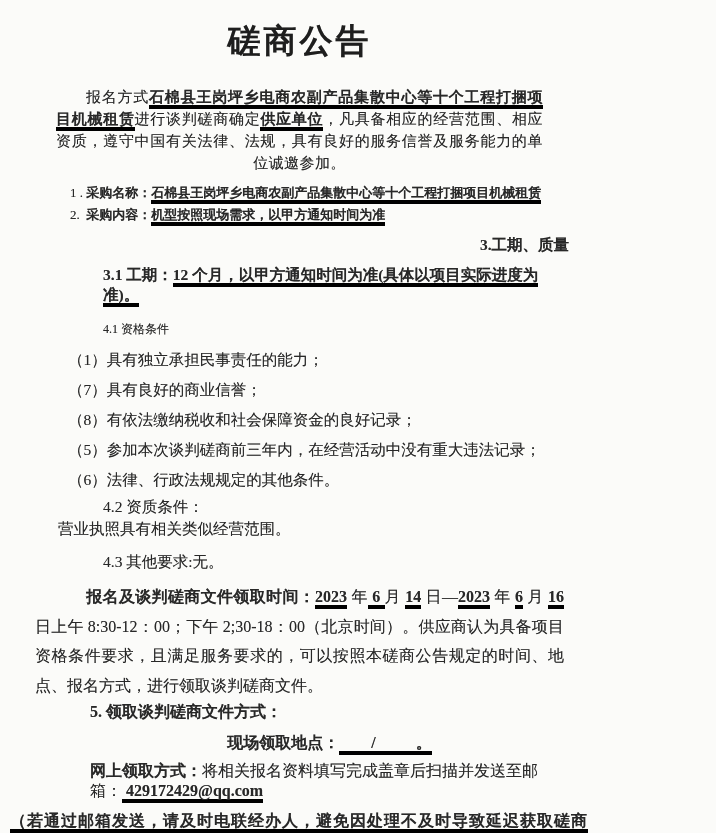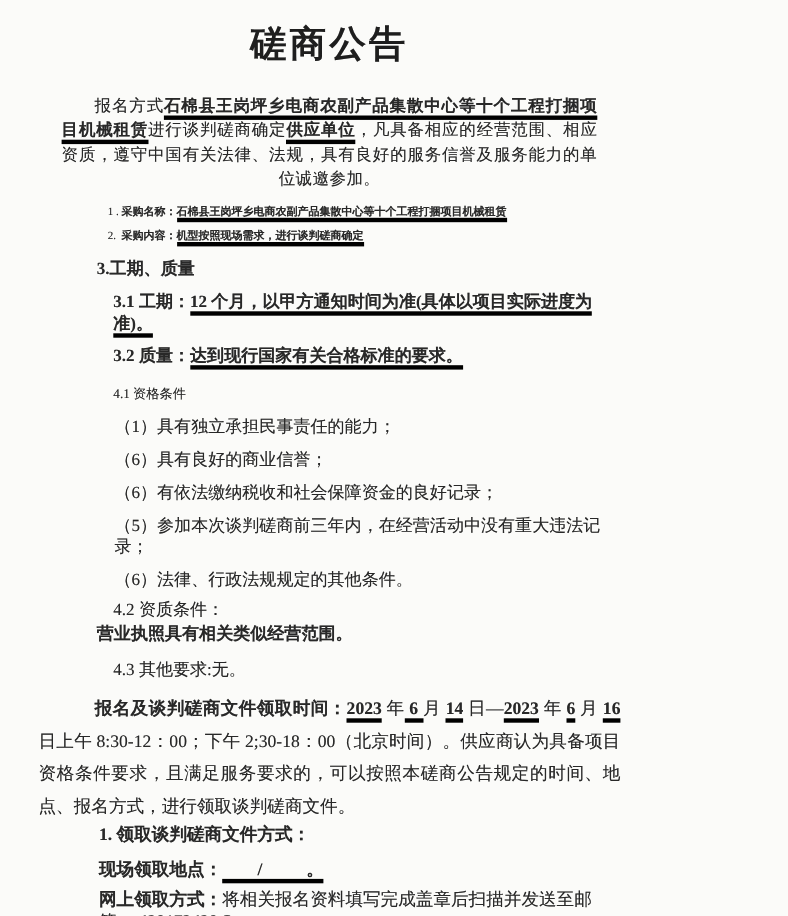--- a/index.html
+++ b/index.html
@@ -18,77 +18,76 @@
   .title {
     margin:8px 0 0 0; text-align:center;
     font-size:33px; font-weight:bold; letter-spacing:3px;
     line-height:46px; color:#1e1e1e;
   }
   .intro {
     margin:22px 26px 0 26px;
     font-size:15px; line-height:22px; letter-spacing:0.4px;
     text-align:justify; text-align-last:center; text-indent:2em;
   }
-  .li   { margin:0 0 0 68px; font-size:10px; line-height:22px; }
+  .li   { margin:0 0 0 40px; font-size:13px; line-height:22px; }
   .li1  { margin-top:8px; }
-  .h3   { margin:9px 0 0 58px;  font-size:15.5px; line-height:20px; font-weight:bold; }
+  .h3   { margin:9px 0 0 58px;  font-size:15.5px; line-height:20px; font-weight:bold;text-align:right; }
   .sub  { margin:10px 0 0 73px; font-size:15.5px; line-height:20px; }
   .sub2 { margin:9px 0 0 73px;  font-size:15.5px; line-height:20px; }
   .h4   { margin:7px 0 0 58px;  font-size:15.5px; line-height:20px; font-weight:bold; }
   .s41  { margin:14px 0 0 73px; font-size:12px; line-height:20px; }
-  .cond { margin:11px 0 0 74px; font-size:15.5px; line-height:19px; }
+  .cond { margin:11px 0 0 38px; font-size:15.5px; line-height:19px; }
   .s42  { margin:8px 0 0 73px;  font-size:15.5px; line-height:20px; }
-  .s42v { margin:2px 0 0 58px;  font-size:15.5px; line-height:20px; font-weight:bold; }
+  .s42v { margin:2px 0 0 28px;  font-size:15.5px; line-height:20px; font-weight:normal; }
   .s43  { margin:13px 0 0 73px; font-size:15.5px; line-height:20px; }
   .signup {
     margin:10px 5px 0 5px;
     font-size:16px; line-height:29.5px;
     text-align:justify; text-indent:3.2em;
   }
   .h5     { margin:2px 0 0 60px;  font-size:16px; line-height:20px; font-weight:bold; }
-  .onsite { margin:10px 0 0 60px; font-size:16px; line-height:22px; }
+  .onsite { margin:10px 0 0 60px; font-size:16px; line-height:22px;text-align:center; }
   .online { margin:7px 0 0 60px;  font-size:16px; line-height:20px; }
   .note   { margin:9px -24px 0 -20px; font-size:16px; line-height:22px; letter-spacing:1px; }
   .blank  { white-space:pre; }
 </style>
 </head>
 <body>
 
 <div class="page">
 
   <h1 class="title">磋商公告</h1>
 
   <p class="intro"><span>报名方式</span><span class="u">石棉县王岗坪乡电商农副产品集散中心等十个工程打捆项目机械租赁</span><span>进行谈判磋商确定</span><span class="u">供应单位</span><span>，凡具备相应的经营范围、相应资质，遵守中国有关法律、法规，具有良好的服务信誉及服务能力的单位诚邀参加。</span></p>
 
   <p class="li li1"><span class="pre">1 . </span><span class="b">采购名称：</span><span class="u">石棉县王岗坪乡电商农副产品集散中心等十个工程打捆项目机械租赁</span></p>
 
-  <p class="li"><span class="pre">2.  </span><span class="b">采购内容：</span><span class="u">机型按照现场需求，进行谈判磋商确定</span></p>
+  <p class="li"><span class="pre">2.  </span><span class="b">采购内容：</span><span class="u">机型按照现场需求，以甲方通知时间为准</span></p>
 
   <p class="h3">3.工期、质量</p>
 
   <p class="sub"><span class="b">3.1 工期：</span><span class="u">12 个月，以甲方通知时间为准(具体以项目实际进度为准)。</span></p>
 
-  <p class="sub2"><span class="b">3.2 质量：</span><span class="u">达到现行国家有关合格标准的要求。</span></p>
 
 
   <p class="s41">4.1 资格条件</p>
 
   <p class="cond">（1）具有独立承担民事责任的能力；</p>
-  <p class="cond">（6）具有良好的商业信誉；</p>
-  <p class="cond">（6）有依法缴纳税收和社会保障资金的良好记录；</p>
+  <p class="cond">（7）具有良好的商业信誉；</p>
+  <p class="cond">（8）有依法缴纳税收和社会保障资金的良好记录；</p>
   <p class="cond">（5）参加本次谈判磋商前三年内，在经营活动中没有重大违法记录；</p>
   <p class="cond">（6）法律、行政法规规定的其他条件。</p>
 
   <p class="s42">4.2 资质条件：</p>
   <p class="s42v">营业执照具有相关类似经营范围。</p>
   <p class="s43">4.3 其他要求:无。</p>
 
   <p class="signup"><span class="b">报名及谈判磋商文件领取时间：</span><span class="u pre">2023</span><span class="pre"> 年</span><span class="u pre"> 6 </span><span class="pre">月 </span><span class="u pre">14</span><span class="pre"> 日—</span><span class="u pre">2023</span><span class="pre"> 年 </span><span class="u pre">6</span><span class="pre"> 月 </span><span class="u pre">16</span><span class="pre"> 日上午 8:30-12：00；下午 2;30-18：00（北京时间）。供应商认为具备项目资格条件要求，且满足服务要求的，可以按照本磋商公告规定的时间、地点、报名方式，进行领取谈判磋商文件。</span></p>
 
-  <p class="h5">1.  领取谈判磋商文件方式：</p>
+  <p class="h5">5.  领取谈判磋商文件方式：</p>
 
   <p class="onsite"><span class="b">现场领取地点：</span><span class="u blank">        /          。</span></p>
 
   <p class="online"><span class="b">网上领取方式：</span><span>将相关报名资料填写完成盖章后扫描并发送至邮箱：</span><span class="u pre"> 429172429@qq.com</span></p>
 
   <p class="note"><span class="b u">（若通过邮箱发送，请及时电联经办人，避免因处理不及时导致延迟获取磋商文件）</span><span>，或以</span></p>
 
 </div>
 
 </body></html>

